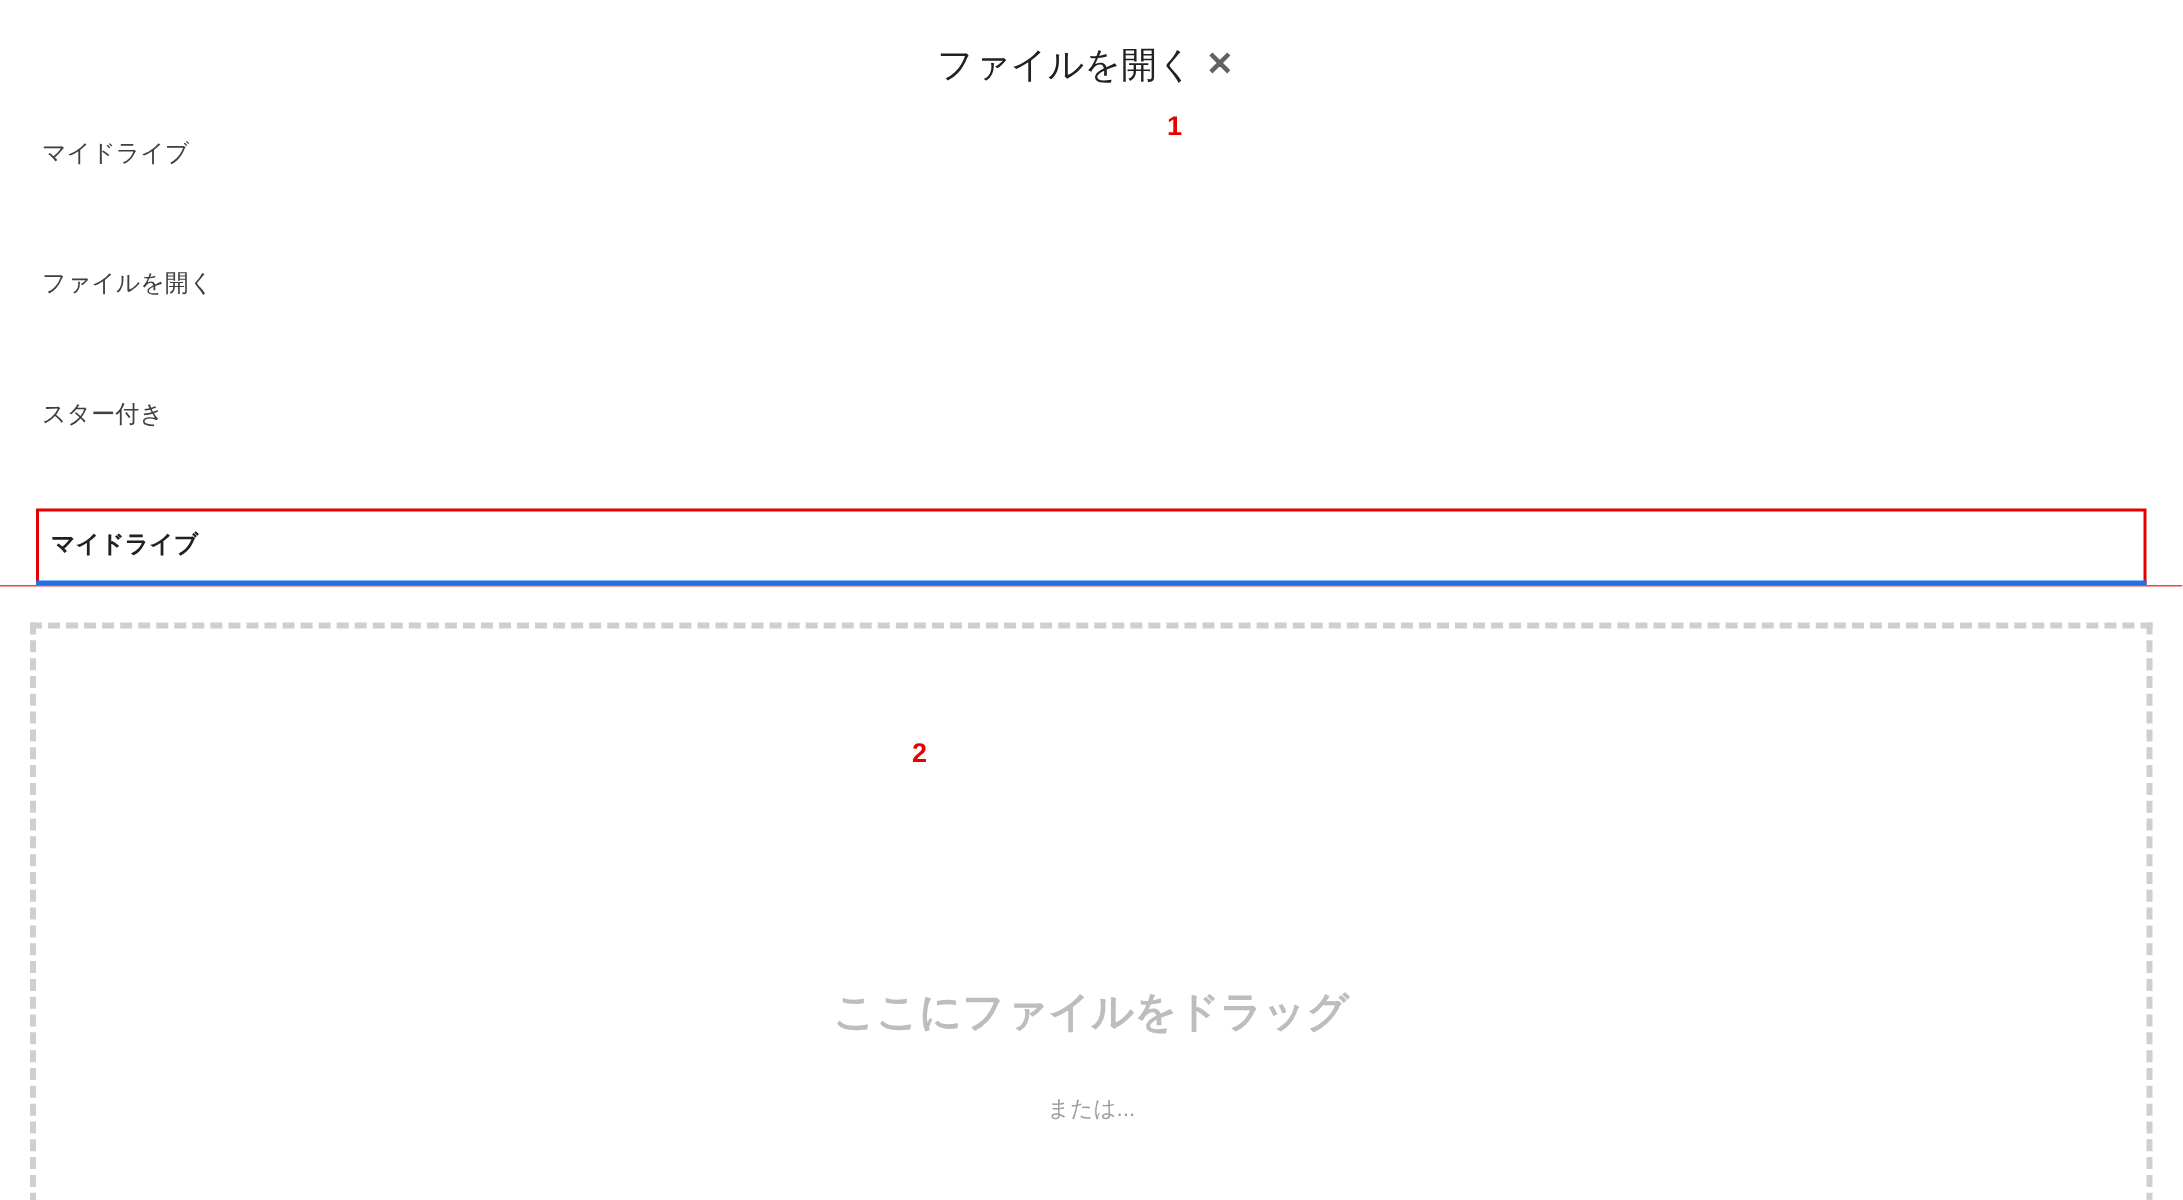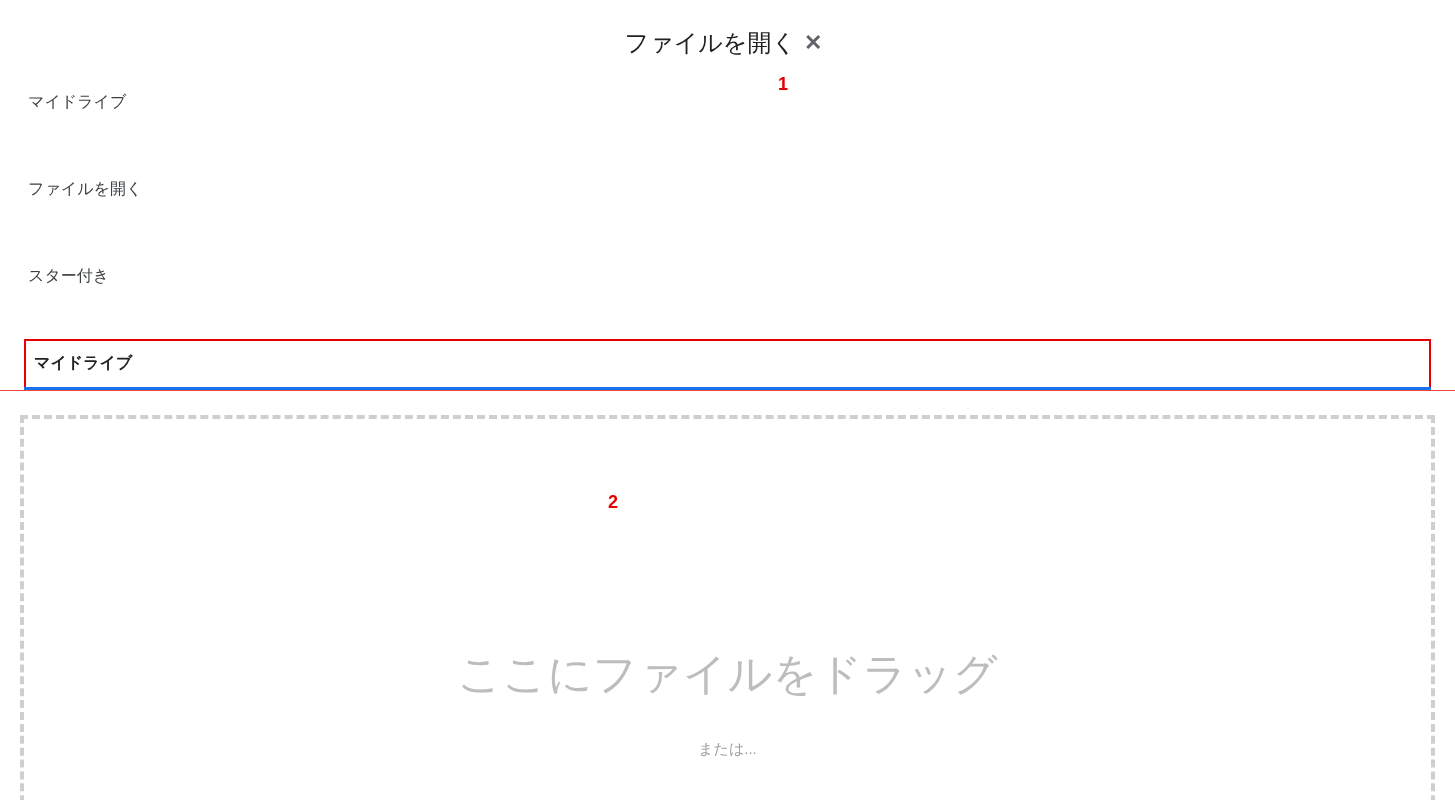--- a/index.html
+++ b/index.html
@@ -65,23 +65,23 @@
   }
   .dropzone {
     border: 4px dashed #cfcfcf;
     height: 602px;
     display: flex;
     flex-direction: column;
     align-items: center;
     justify-content: center;
   }
   .drag-text {
-    font-size: 44px;
+    font-size: 28px;
     color: #bdbdbd;
-    font-weight: 400;
+    font-weight: 700;
     margin-bottom: 36px;
   }
   .or-text {
     font-size: 15px;
     color: #9e9e9e;
     margin-bottom: 28px;
   }
   .select-btn {
     background: #4285f4;
     color: #fff;

